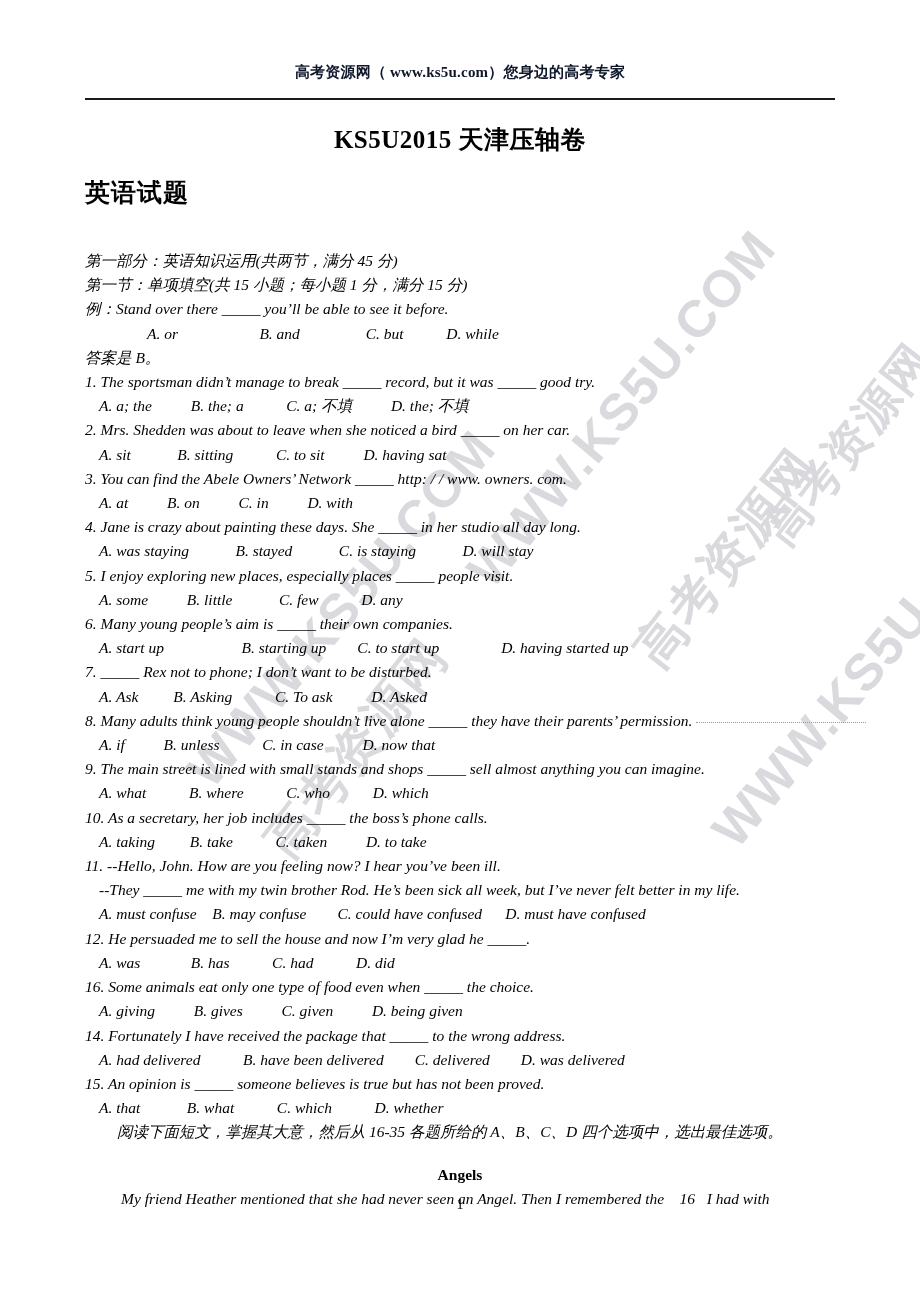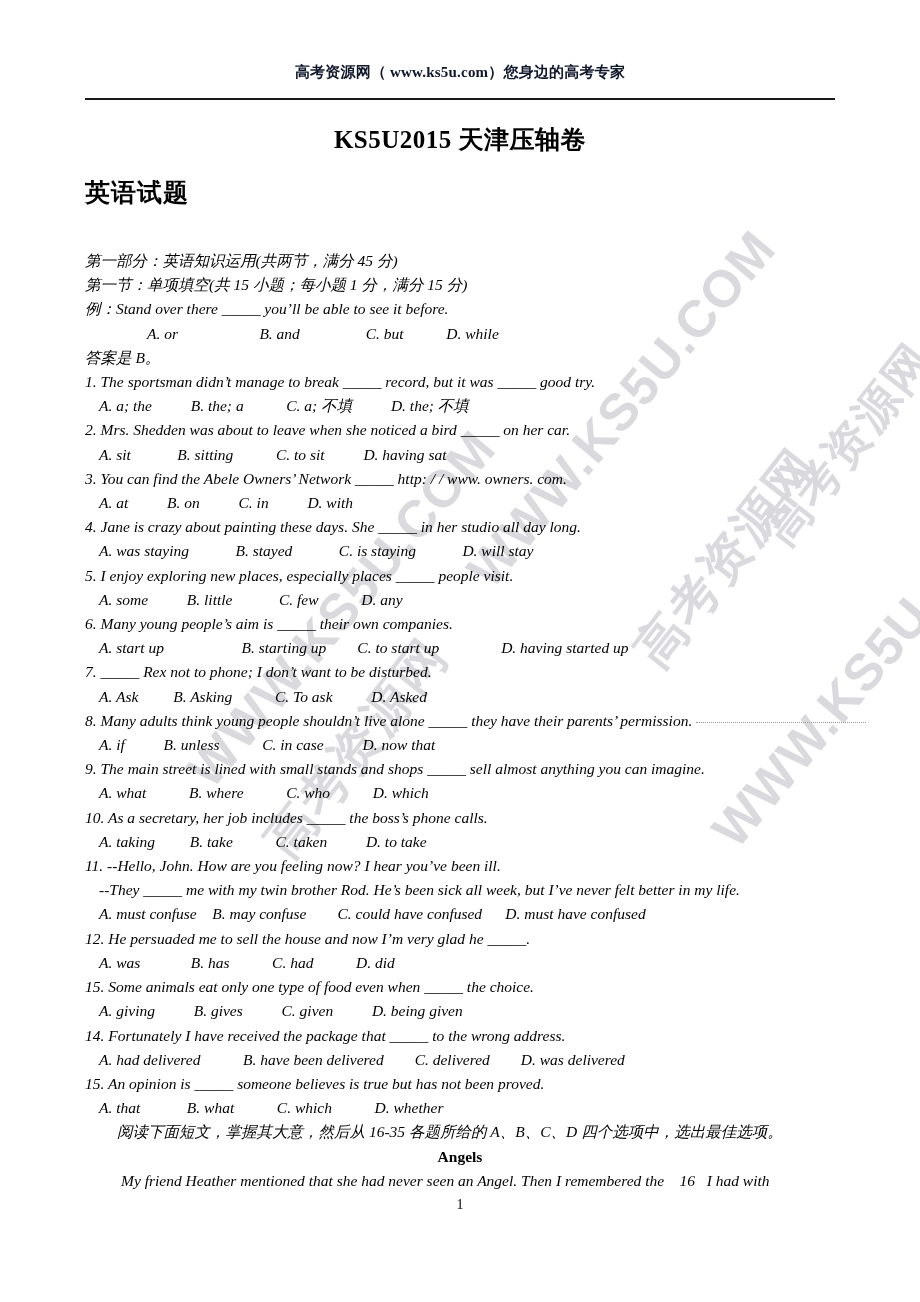--- a/index.html
+++ b/index.html
@@ -92,21 +92,21 @@
     font-size: 15.5px;
     line-height: 24.2px;
   }
 
   .line { white-space: pre; font-style: italic; }
 
   .indent-1 { padding-left: 14px; }
   .indent-ex { padding-left: 62px; }
   .indent-para { padding-left: 32px; }
 
-  .centered { text-align: center; font-weight: bold; }
+  .centered { text-align: center; font-weight: bold; margin-top: 18px; }
   .stem-indent { padding-left: 36px; }
 
   .dotted-tail {
     display: inline-block;
     width: 170px;
     border-bottom: 1px dotted #9a9a9a;
     vertical-align: 3px;
     margin-left: 4px;
   }
 
@@ -181,21 +181,21 @@
       <div class="line">10. As a secretary, her job includes _____ the boss’s phone calls.</div>
       <div class="line indent-1">A. taking         B. take           C. taken          D. to take</div>
 
       <div class="line">11. --Hello, John. How are you feeling now? I hear you’ve been ill.</div>
       <div class="line indent-1">--They _____ me with my twin brother Rod. He’s been sick all week, but I’ve never felt better in my life.</div>
       <div class="line indent-1">A. must confuse    B. may confuse        C. could have confused      D. must have confused</div>
 
       <div class="line">12. He persuaded me to sell the house and now I’m very glad he _____.</div>
       <div class="line indent-1">A. was             B. has           C. had           D. did</div>
 
-      <div class="line">15. Some animals eat only one type of food even when _____ the choice.</div>
+      <div class="line">16. Some animals eat only one type of food even when _____ the choice.</div>
       <div class="line indent-1">A. giving          B. gives          C. given          D. being given</div>
 
       <div class="line">14. Fortunately I have received the package that _____ to the wrong address.</div>
       <div class="line indent-1">A. had delivered           B. have been delivered        C. delivered        D. was delivered</div>
 
       <div class="line">15. An opinion is _____ someone believes is true but has not been proved.</div>
       <div class="line indent-1">A. that            B. what           C. which           D. whether</div>
 
       <div class="line indent-para">阅读下面短文，掌握其大意，然后从 16-35 各题所给的 A、B、C、D 四个选项中，选出最佳选项。</div>
       <div class="centered">Angels</div>

